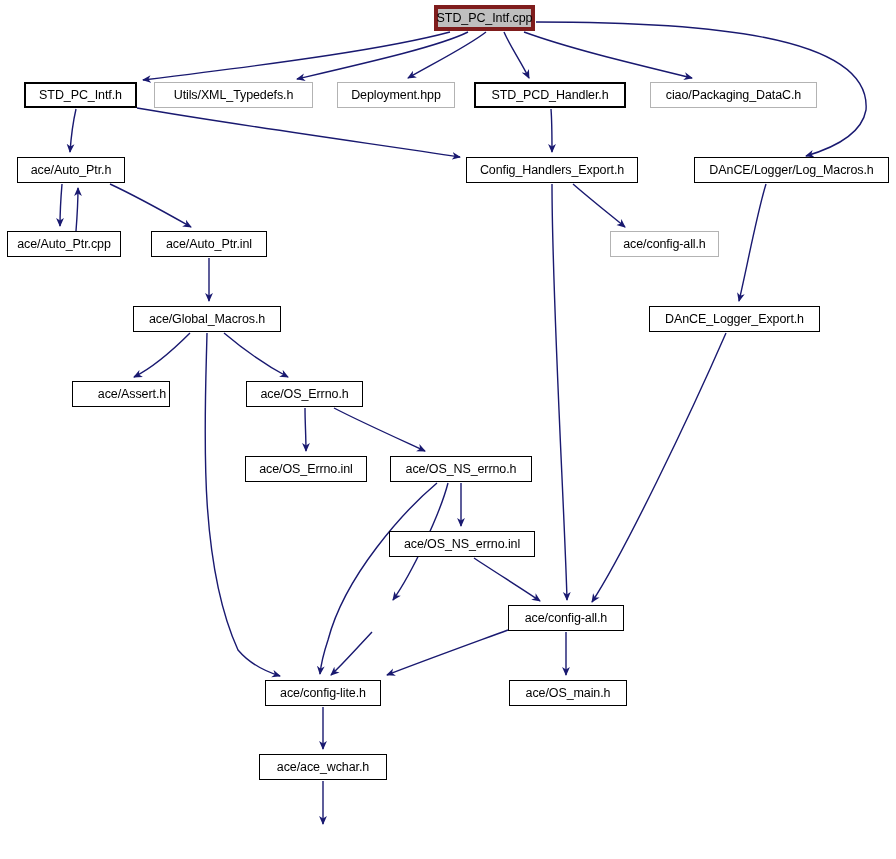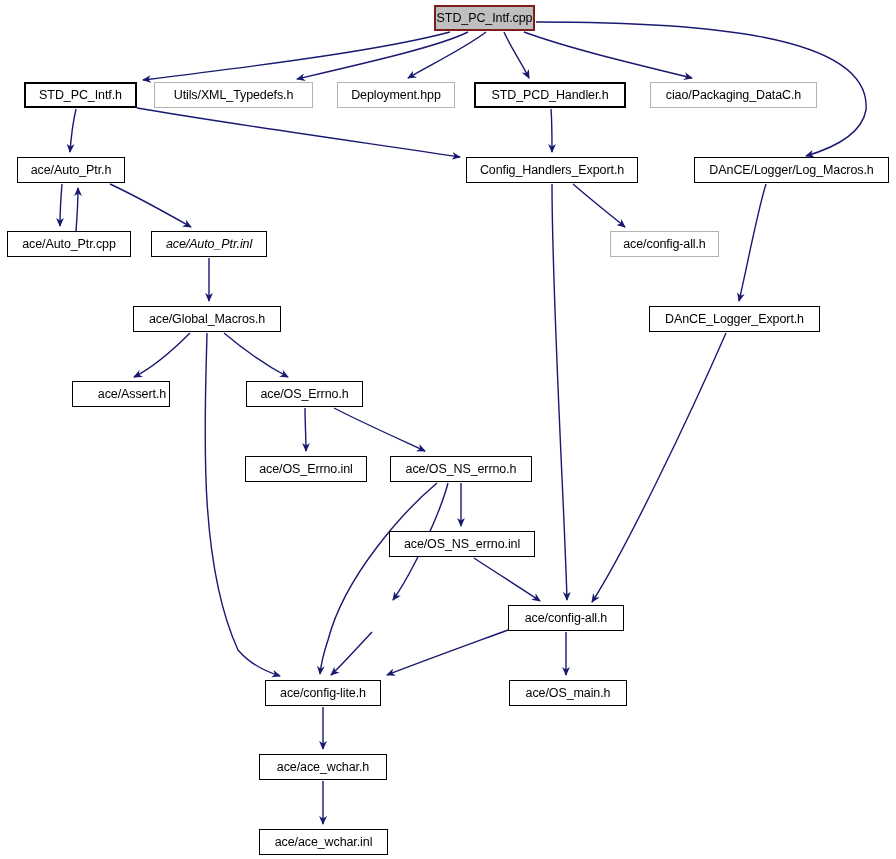--- a/index.html
+++ b/index.html
@@ -44,21 +44,21 @@
   .node.thin-gray {
     border: 1px solid #b3b3b3;
   }
   .node.thin-black {
     border: 1px solid #000000;
   }
   .node.bold-black {
     border: 2px solid #000000;
   }
   .node.root {
-    border: 2px solid #7f1d1d;
+    border: 4px solid #7f1d1d;
     background: #bfbfbf;
   }
 </style>
 </head>
 <body>
 
 <div id="graph-root">
 
   <svg id="edge-layer" viewBox="0 0 896 859" width="896" height="859" xmlns="http://www.w3.org/2000/svg">
     <defs>
@@ -133,24 +133,24 @@
   </div>
   <div class="node thin-black" style="left:17px;top:157px;width:108px;">
     <span>ace/Auto_Ptr.h</span>
   </div>
   <div class="node thin-black" style="left:466px;top:157px;width:172px;">
     <span>Config_Handlers_Export.h</span>
   </div>
   <div class="node thin-black" style="left:694px;top:157px;width:195px;">
     <span>DAnCE/Logger/Log_Macros.h</span>
   </div>
-  <div class="node thin-black" style="left:7px;top:231px;width:124px;">
+  <div class="node thin-black" style="left:7px;top:231px;width:114px;">
     <span>ace/Auto_Ptr.cpp</span>
   </div>
-  <div class="node thin-black" style="left:151px;top:231px;width:116px;font-style:italic;">
+  <div class="node thin-black" style="left:151px;top:231px;width:116px;">
     <span>ace/Auto_Ptr.inl</span>
   </div>
   <div class="node thin-gray" style="left:610px;top:231px;width:109px;">
     <span>ace/config-all.h</span>
   </div>
   <div class="node thin-black" style="left:133px;top:306px;width:148px;">
     <span>ace/Global_Macros.h</span>
   </div>
   <div class="node thin-black" style="left:649px;top:306px;width:171px;">
     <span>DAnCE_Logger_Export.h</span>
@@ -175,17 +175,14 @@
   </div>
   <div class="node thin-black" style="left:265px;top:680px;width:116px;">
     <span>ace/config-lite.h</span>
   </div>
   <div class="node thin-black" style="left:509px;top:680px;width:118px;">
     <span>ace/OS_main.h</span>
   </div>
   <div class="node thin-black" style="left:259px;top:754px;width:128px;">
     <span>ace/ace_wchar.h</span>
   </div>
-  <div class="node thin-black" style="left:259px;top:829px;width:129px;">
-    <span>ace/ace_wchar.inl</span>
-  </div>
 
 </div>
 
 </body></html>

